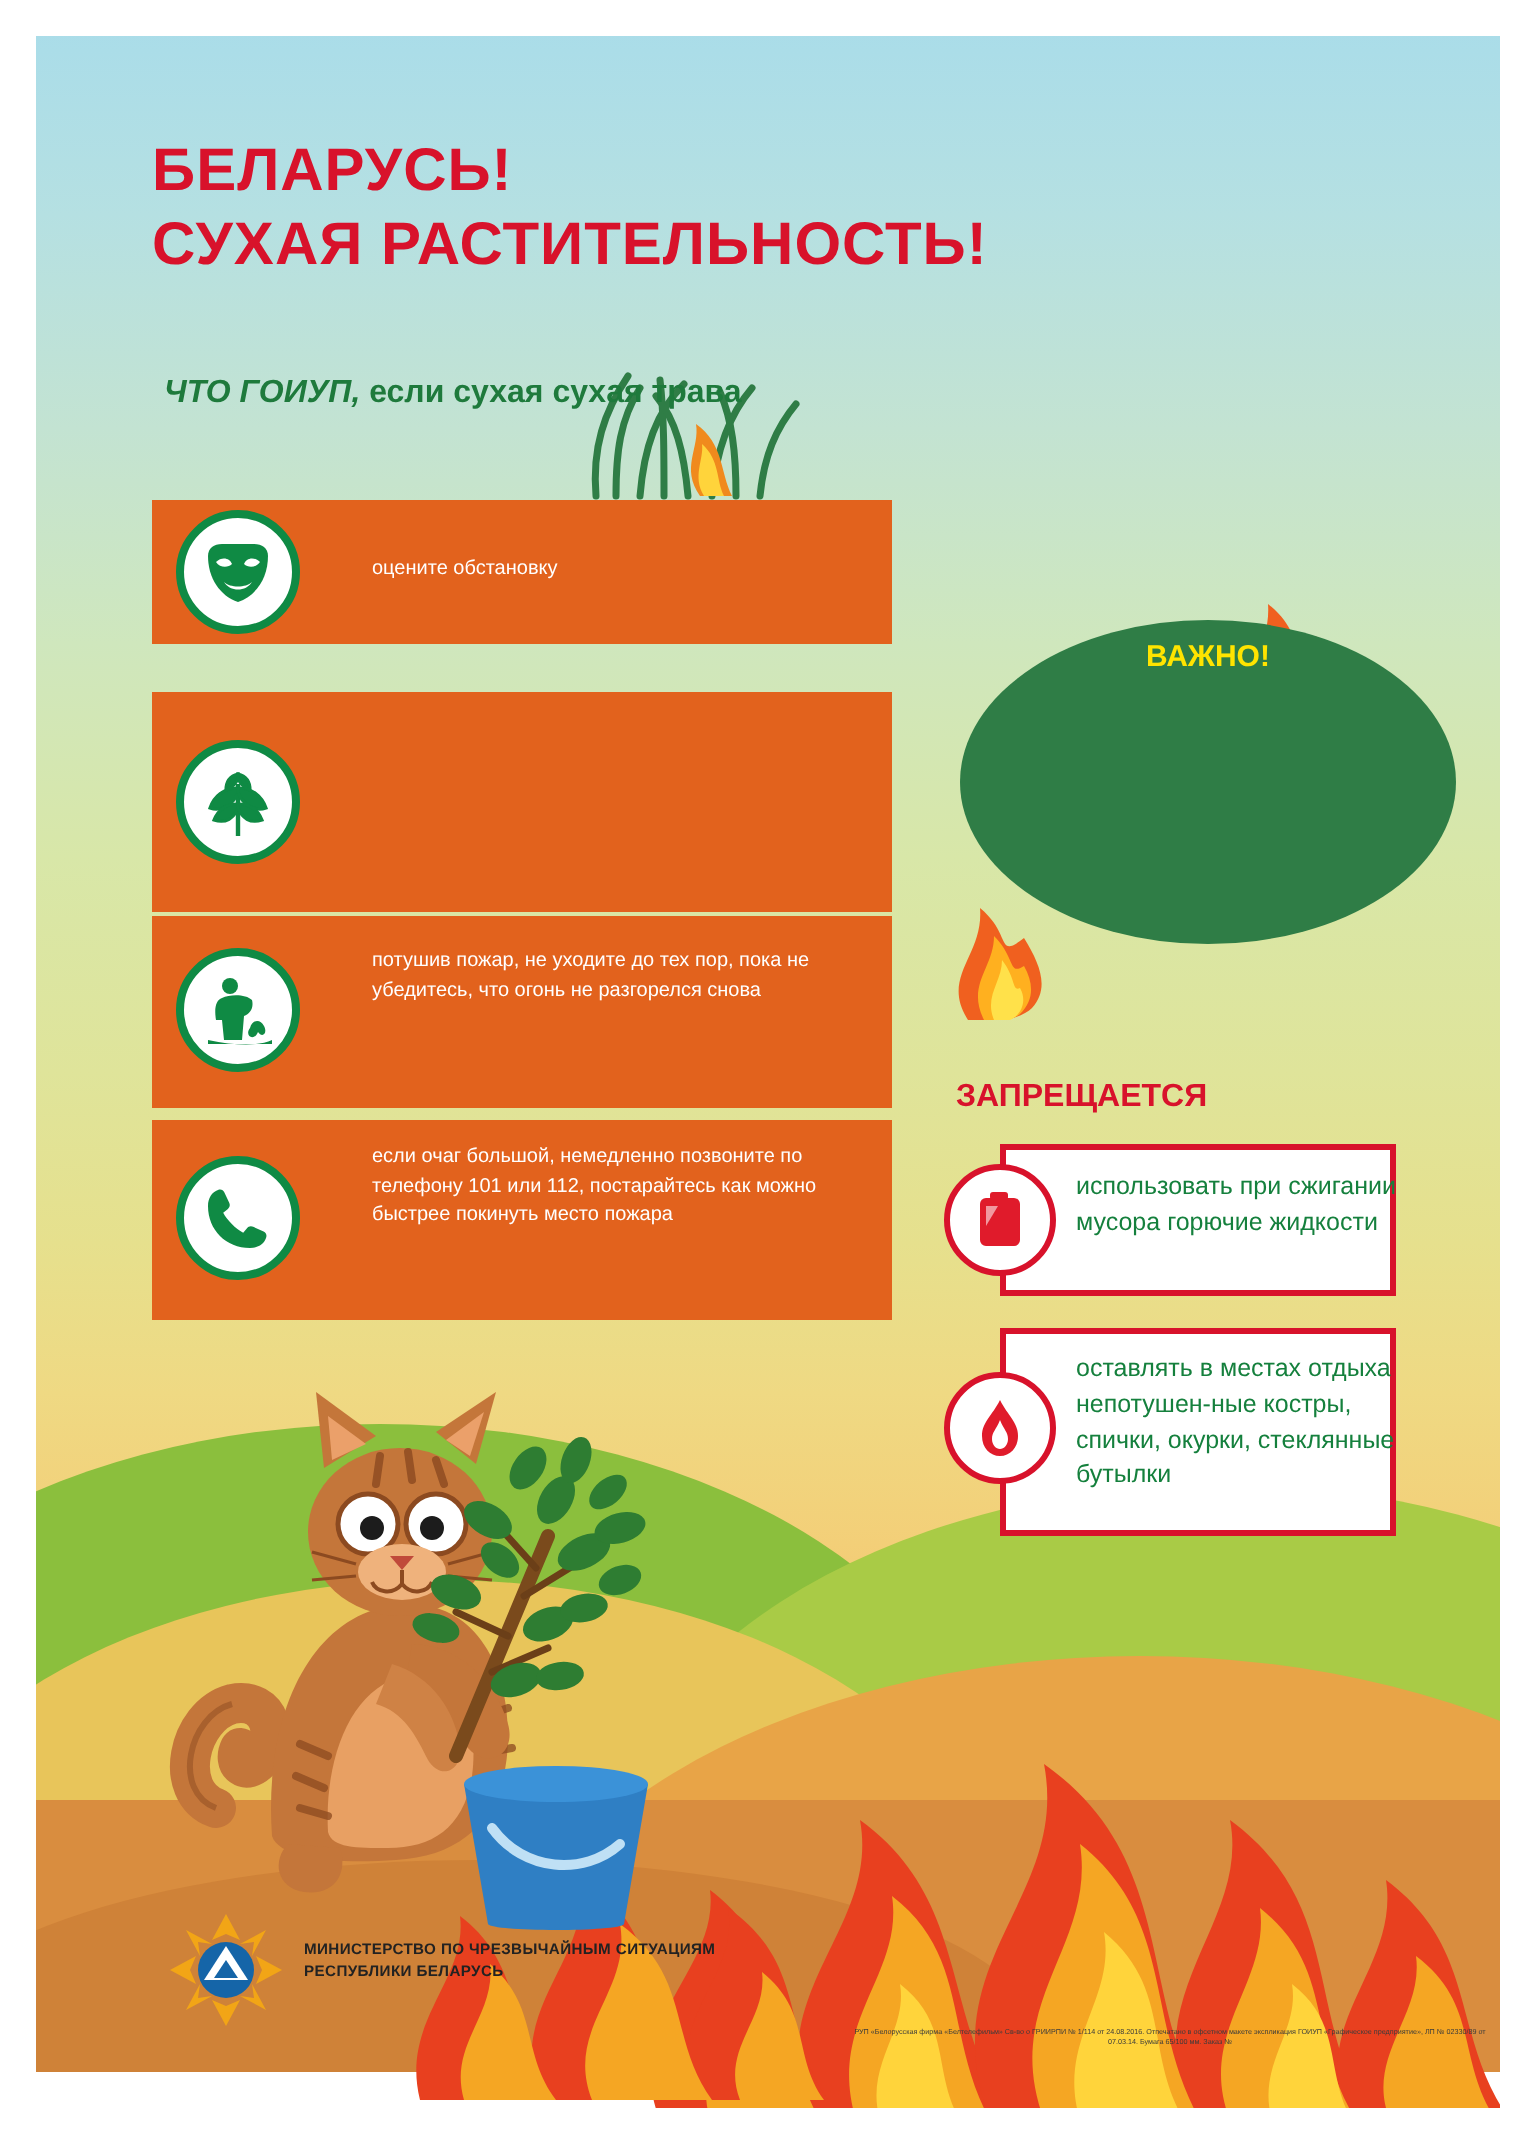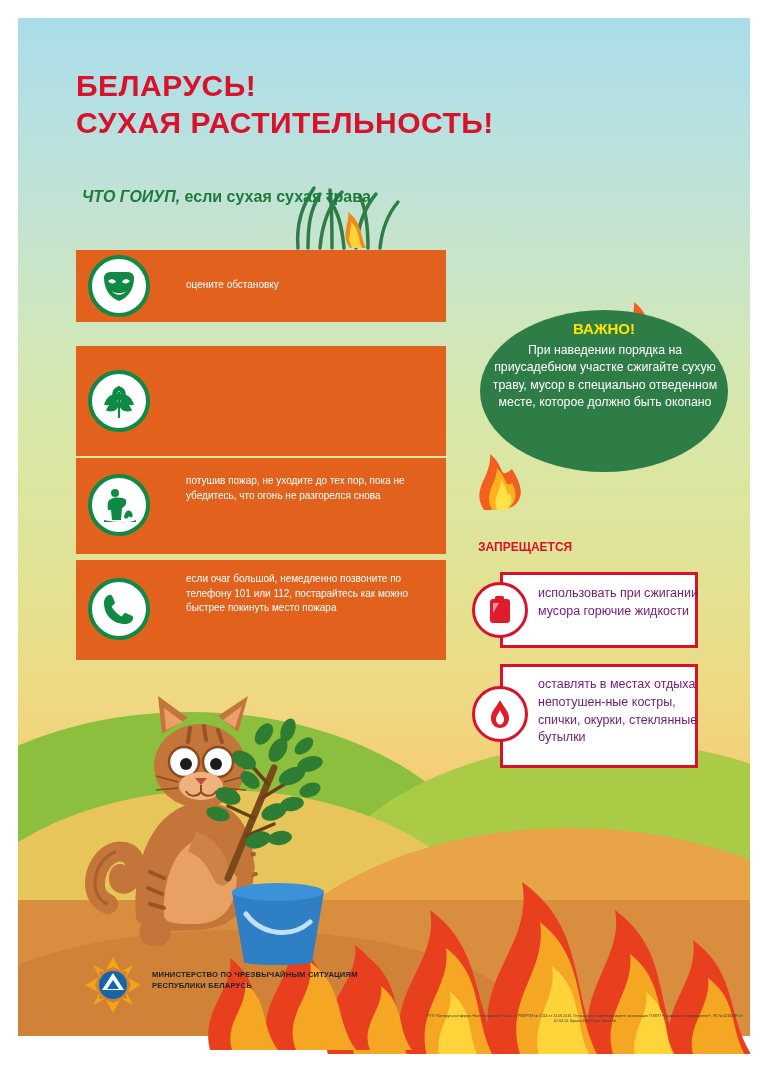--- a/index.html
+++ b/index.html
@@ -204,34 +204,34 @@
     position: absolute;
     left: 470px; top: 440px;
     z-index: 11;
   }
 
   
   .forbid-title {
     position: absolute;
     left: 478px; top: 540px;
     color: #d8122b;
-    font-size: 12px;
+    font-size: 16px;
     font-weight: bold;
     z-index: 12;
   }
   .forbid-box {
     position: absolute;
     background: #ffffff;
     border: 3px solid #d8122b;
     box-sizing: border-box;
     z-index: 11;
   }
   .forbid-text {
     position: absolute;
-    color: #701a75;
+    color: #15803d;
     font-size: 12.5px;
     line-height: 1.42;
     z-index: 13;
   }
   .forbid-icon {
     position: absolute;
     width: 56px; height: 56px;
     border-radius: 50%;
     background: #ffffff;
     border: 3px solid #d8122b;
@@ -409,21 +409,20 @@
 
   <div class="flame-oval-top">
     <svg width="62" height="80" viewBox="0 0 62 80">
       <path d="M14 80 C-2 54 22 42 20 16 C38 30 30 44 44 32 C52 46 58 58 48 72 C42 78 26 82 14 80 Z" fill="#f0601f"></path>
       <path d="M22 80 C12 60 28 50 28 32 C40 44 36 54 44 48 C49 58 50 66 42 75 C37 80 28 81 22 80 Z" fill="#ffb01f"></path>
       <path d="M28 80 C22 66 32 58 32 46 C40 56 38 64 42 62 C46 70 42 78 36 80 Z" fill="#ffe14a"></path>
     </svg>
   </div>
   <div class="important-oval"></div>
   <div class="important-title">ВАЖНО!</div>
-  <div class="important-text">При наведении порядка на приусадебном участке сжигайте сухую траву, мусор в специально отведенном месте, которое должно быть окопано</div>
   <div class="flame-oval-bottom">
     <svg width="60" height="70" viewBox="0 0 60 70">
       <path d="M14 70 C0 48 22 38 20 14 C36 27 28 40 42 29 C50 42 55 54 46 64 C40 70 25 72 14 70 Z" fill="#f0601f"></path>
       <path d="M22 70 C13 52 27 44 27 28 C38 39 34 48 42 43 C47 52 47 60 40 67 C35 71 27 71 22 70 Z" fill="#ffb01f"></path>
       <path d="M27 70 C22 58 31 51 31 40 C38 49 36 56 40 54 C44 61 40 68 35 70 Z" fill="#ffe14a"></path>
     </svg>
   </div>
 
   <div class="forbid-title">ЗАПРЕЩАЕТСЯ</div>
   <div class="forbid-box" style="left:500px; top:572px; width:198px; height:76px;"></div>

